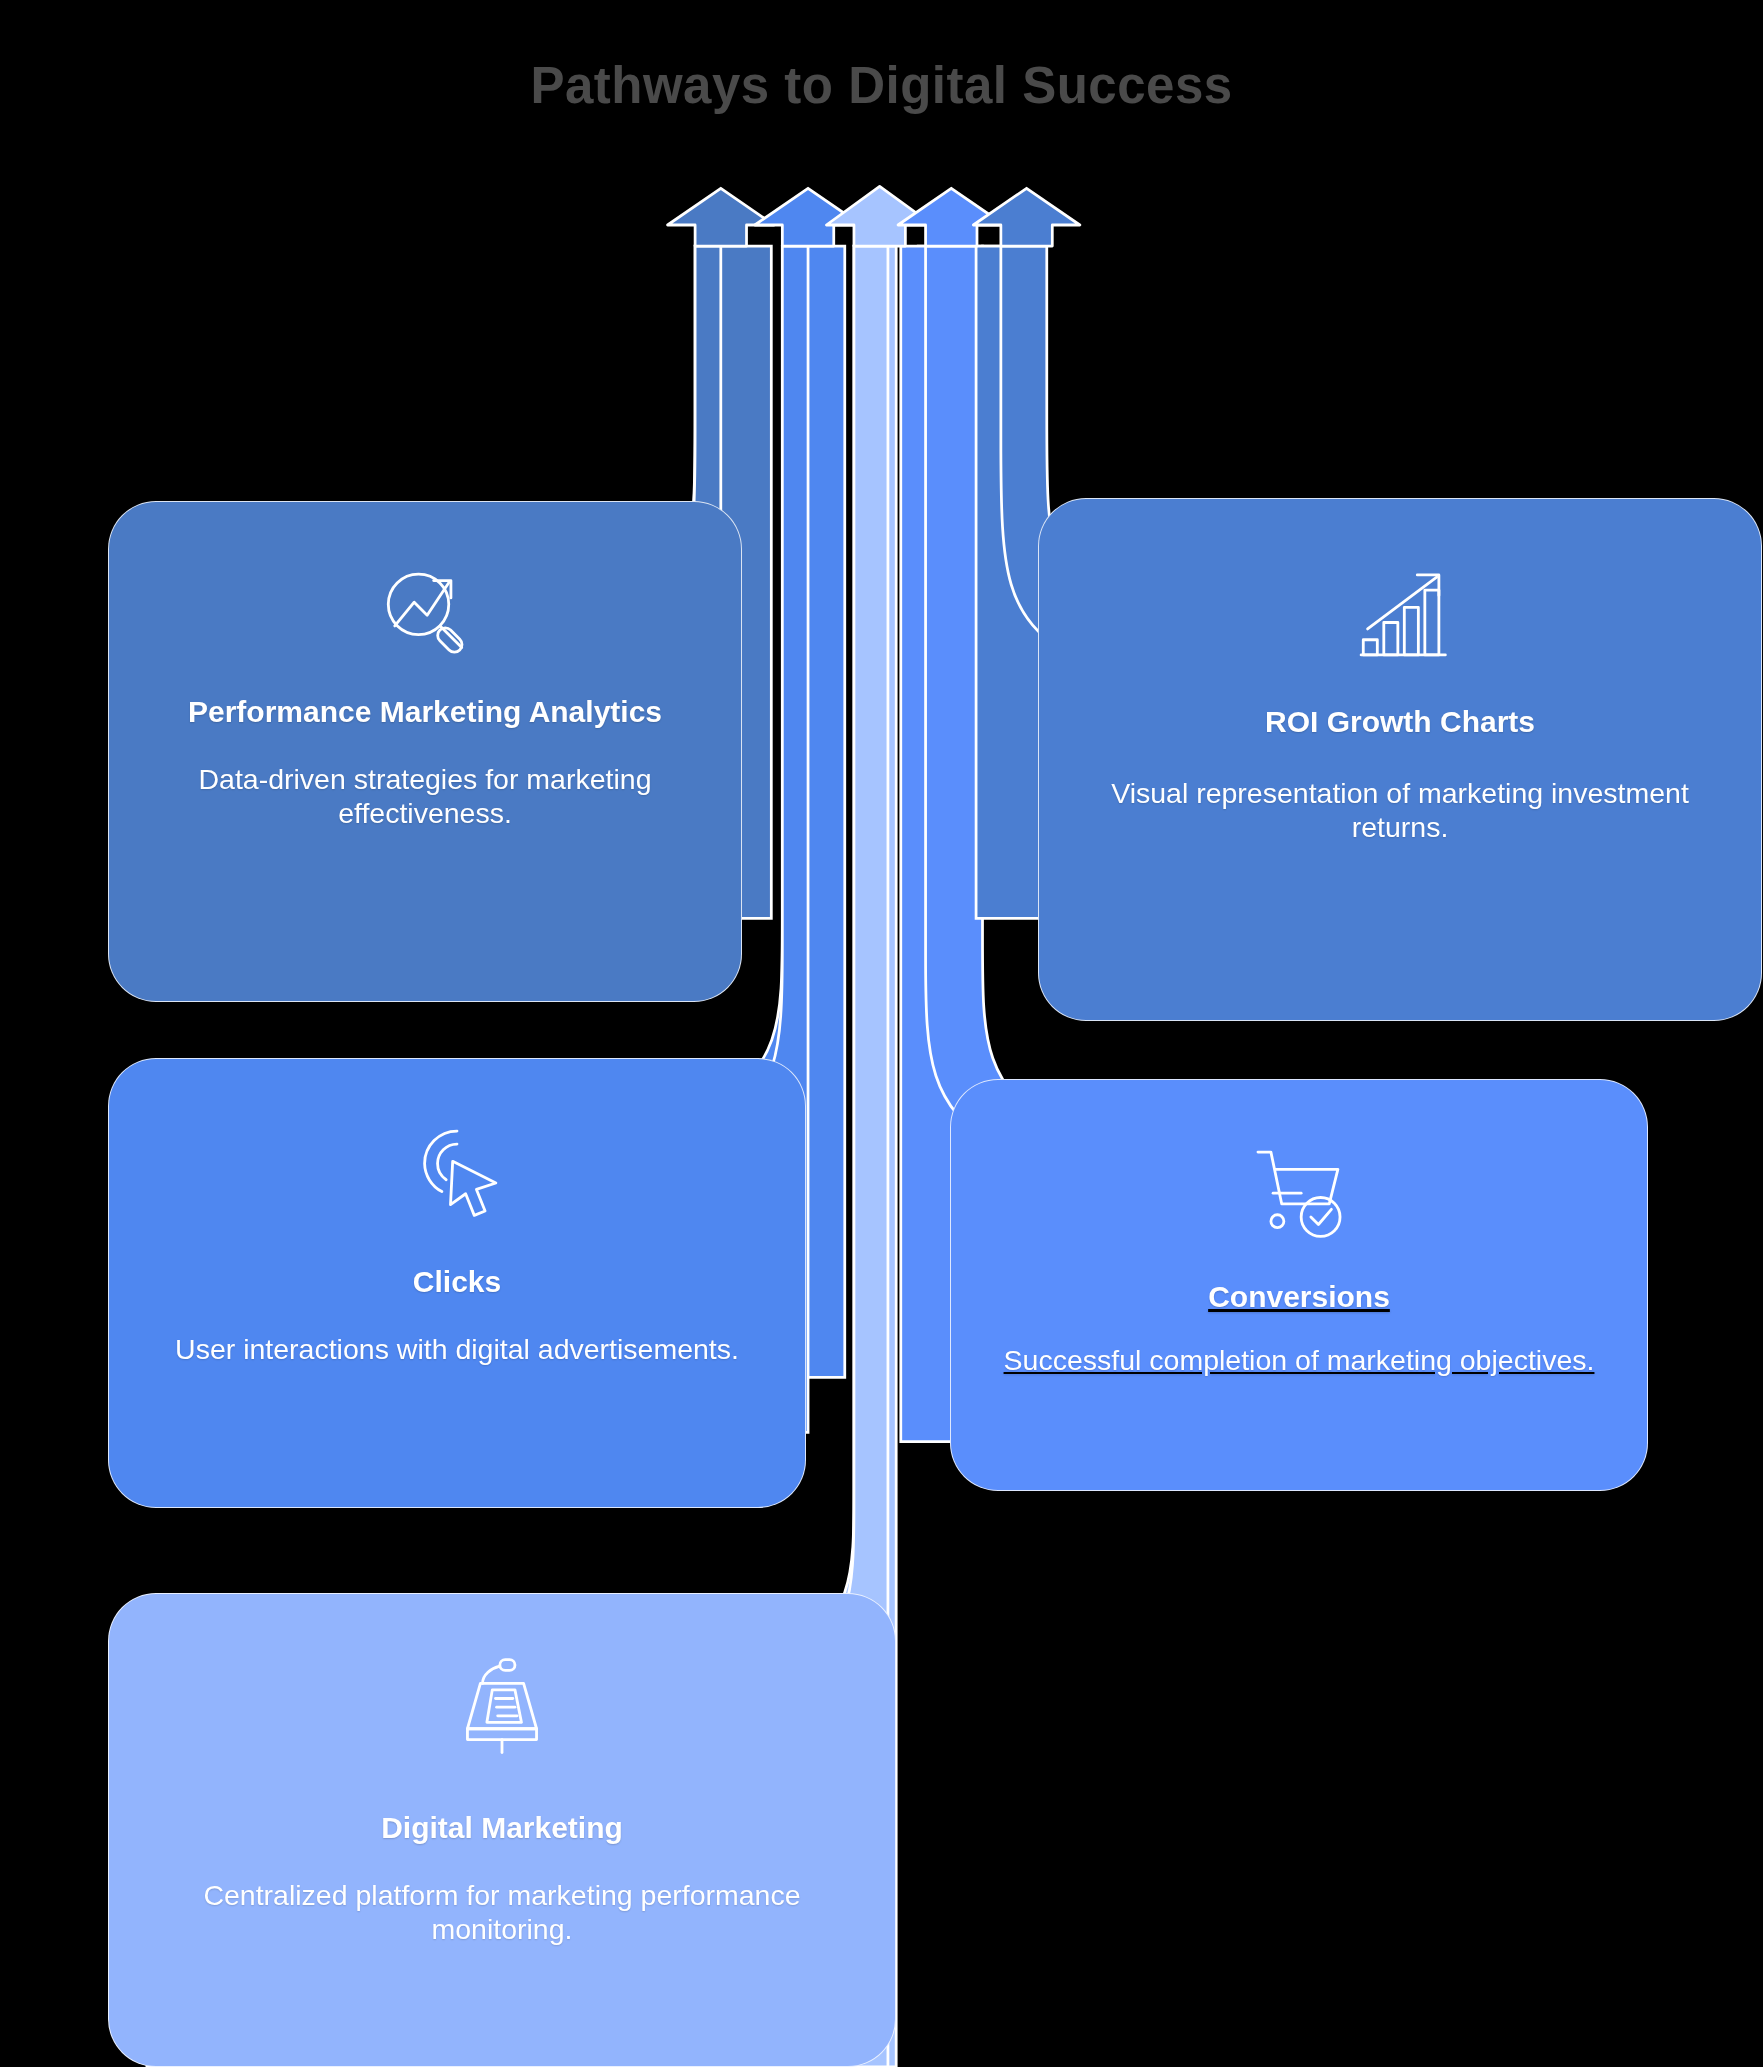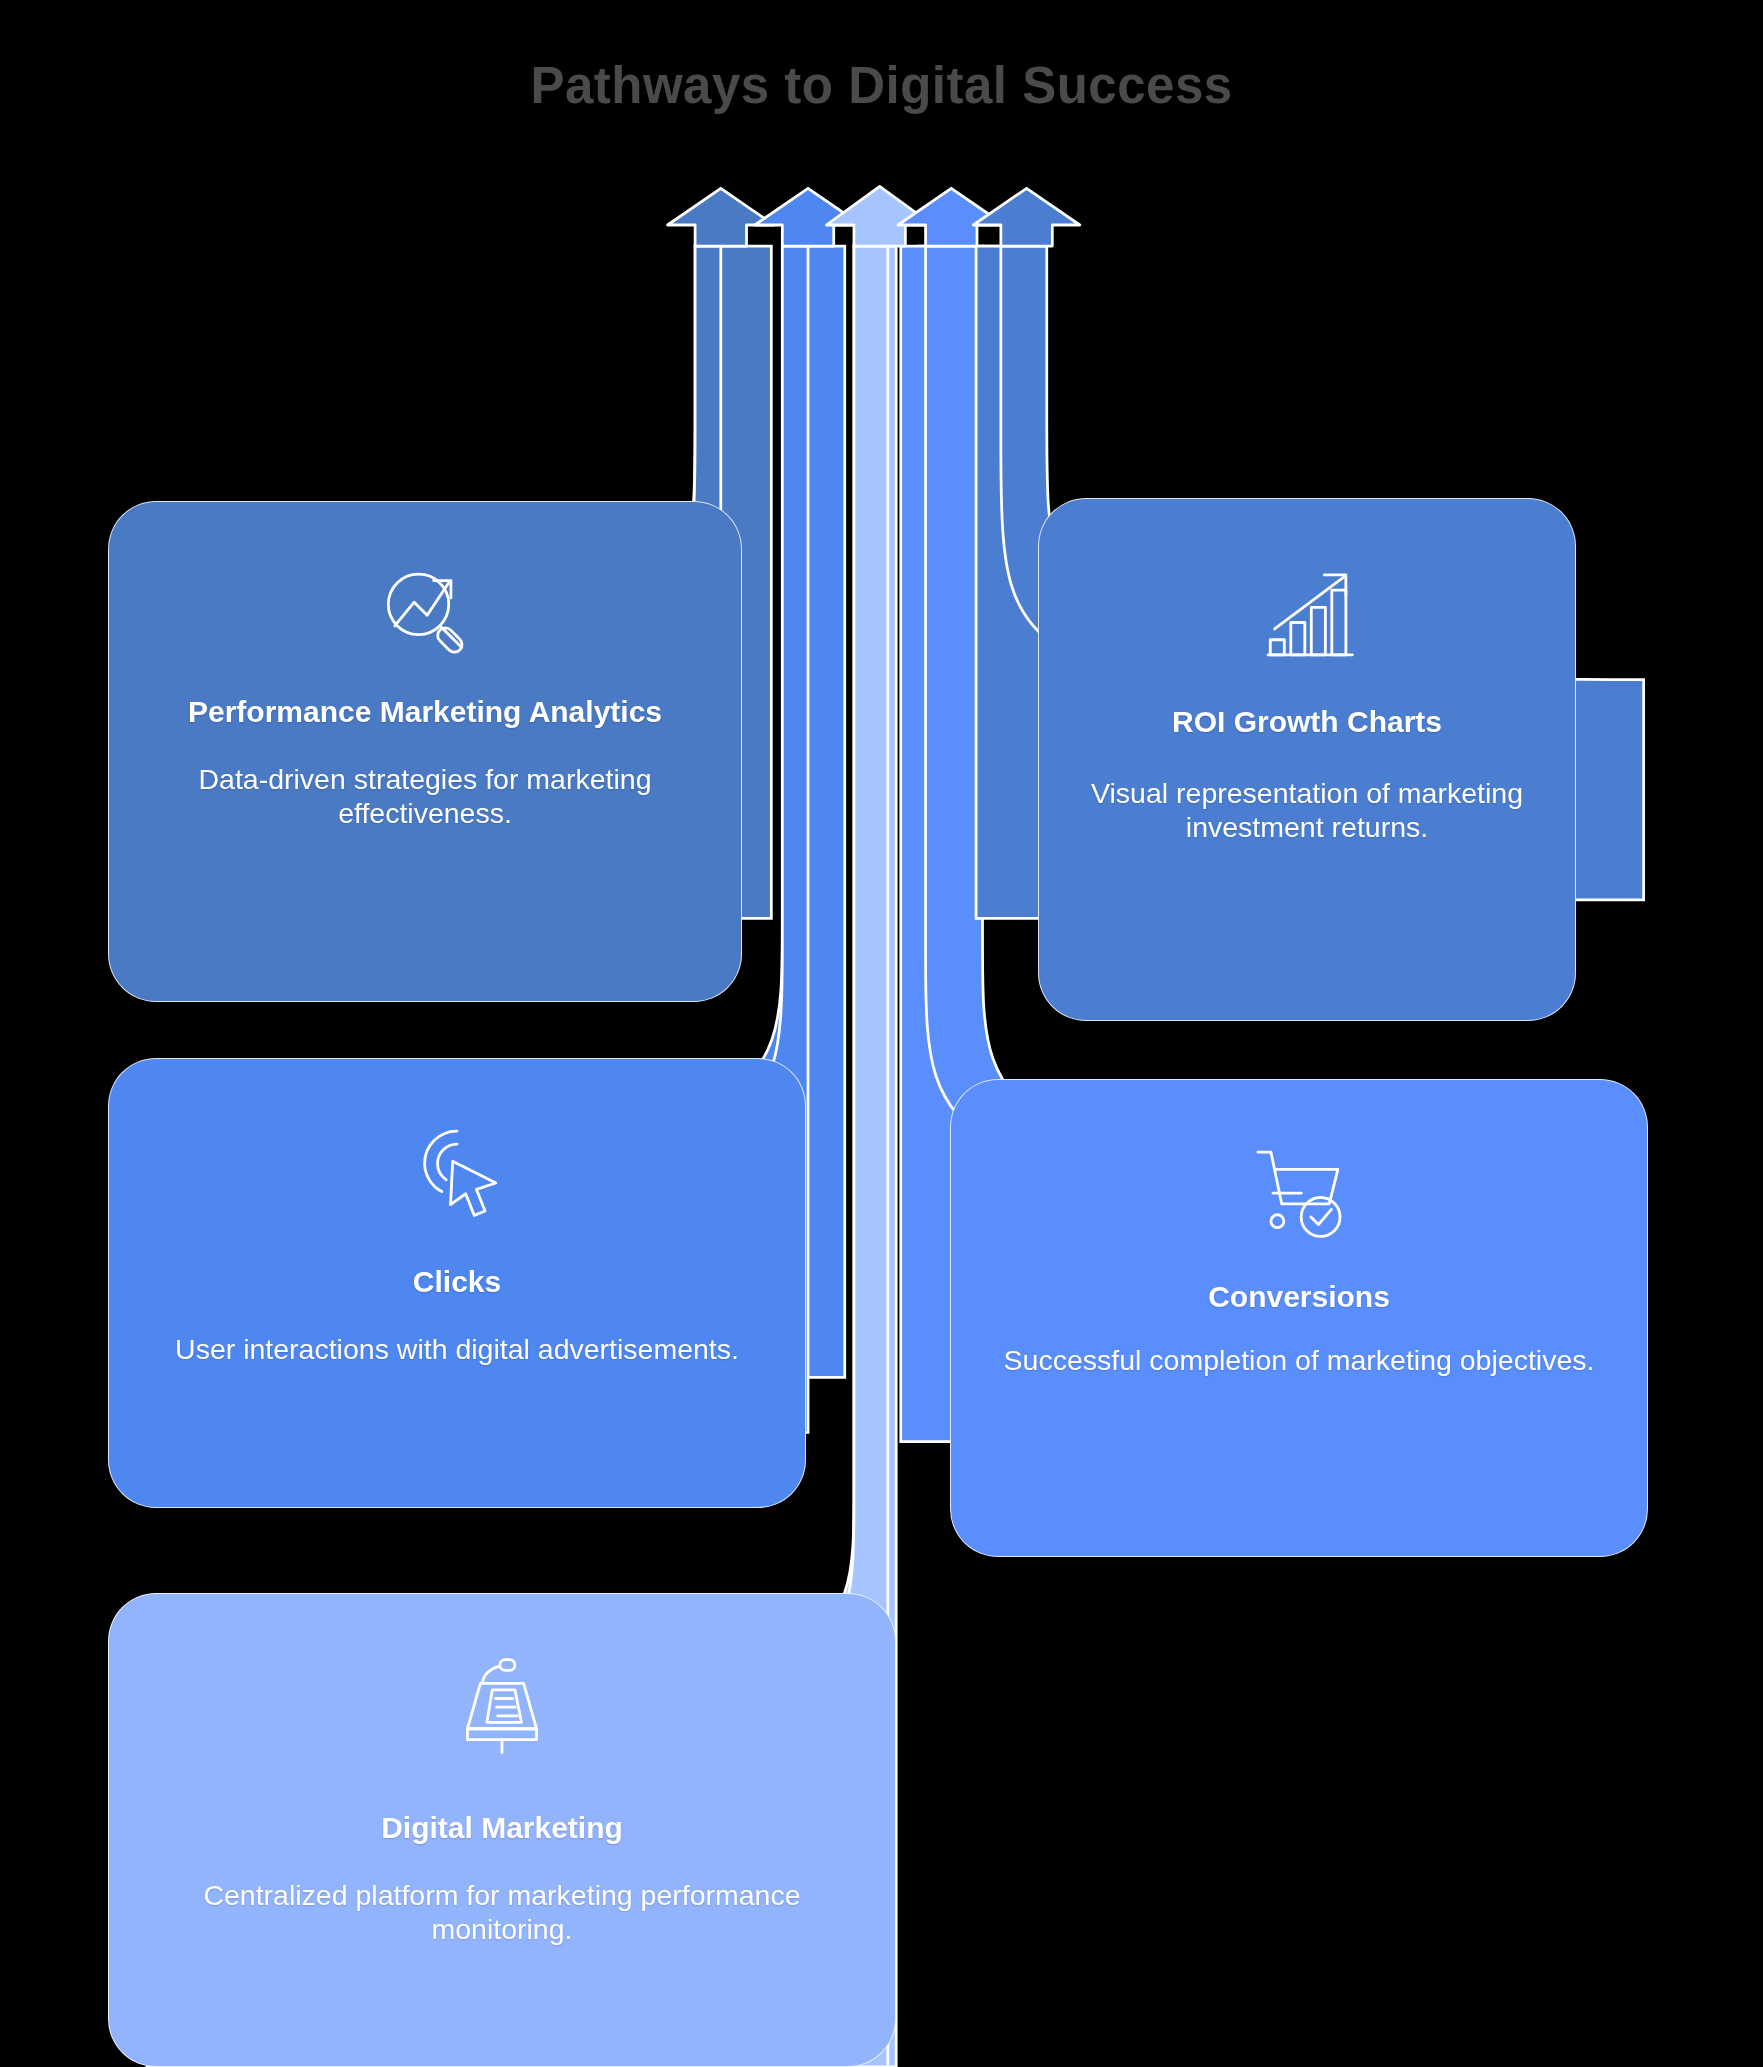--- a/index.html
+++ b/index.html
@@ -92,31 +92,32 @@
     margin-top: 31px;
     text-shadow: 0 0.9px 1.8px rgba(0,0,0,0.15);
   }
 
   
   #card-analytics {
     left: 108px;  top: 501px;  width: 634px;  height: 501px;
     background: #4a7ac4;
   }
   #card-roi {
-    left: 1038px; top: 498px;  width: 538px;  height: 523px;
+    left: 1038px; top: 498px;  width: 724px;  height: 523px;
     background: #4b7ed1;
     padding-top: 37px;
   }
   #card-clicks {
     left: 108px;  top: 1058px; width: 698px;  height: 450px;
     background: #4f87f0;
   }
   #card-conversions {
-    left: 950px; top: 1079px; width: 698px;  height: 478px;
+    left: 950px; top: 1079px; width: 698px;  height: 412px;
     background: #5a8efc;
+    text-decoration: underline;
   }
   #card-dashboard {
     left: 108px;  top: 1593px; width: 788px;  height: 474px;
     background: #92b4fd;
   }
 
   #card-roi .c-title,
   #card-conversions .c-title { margin-top: 20px; }
   #card-roi .c-desc { margin-top: 35px; }
   #card-conversions .c-desc { margin-top: 27.5px; }

